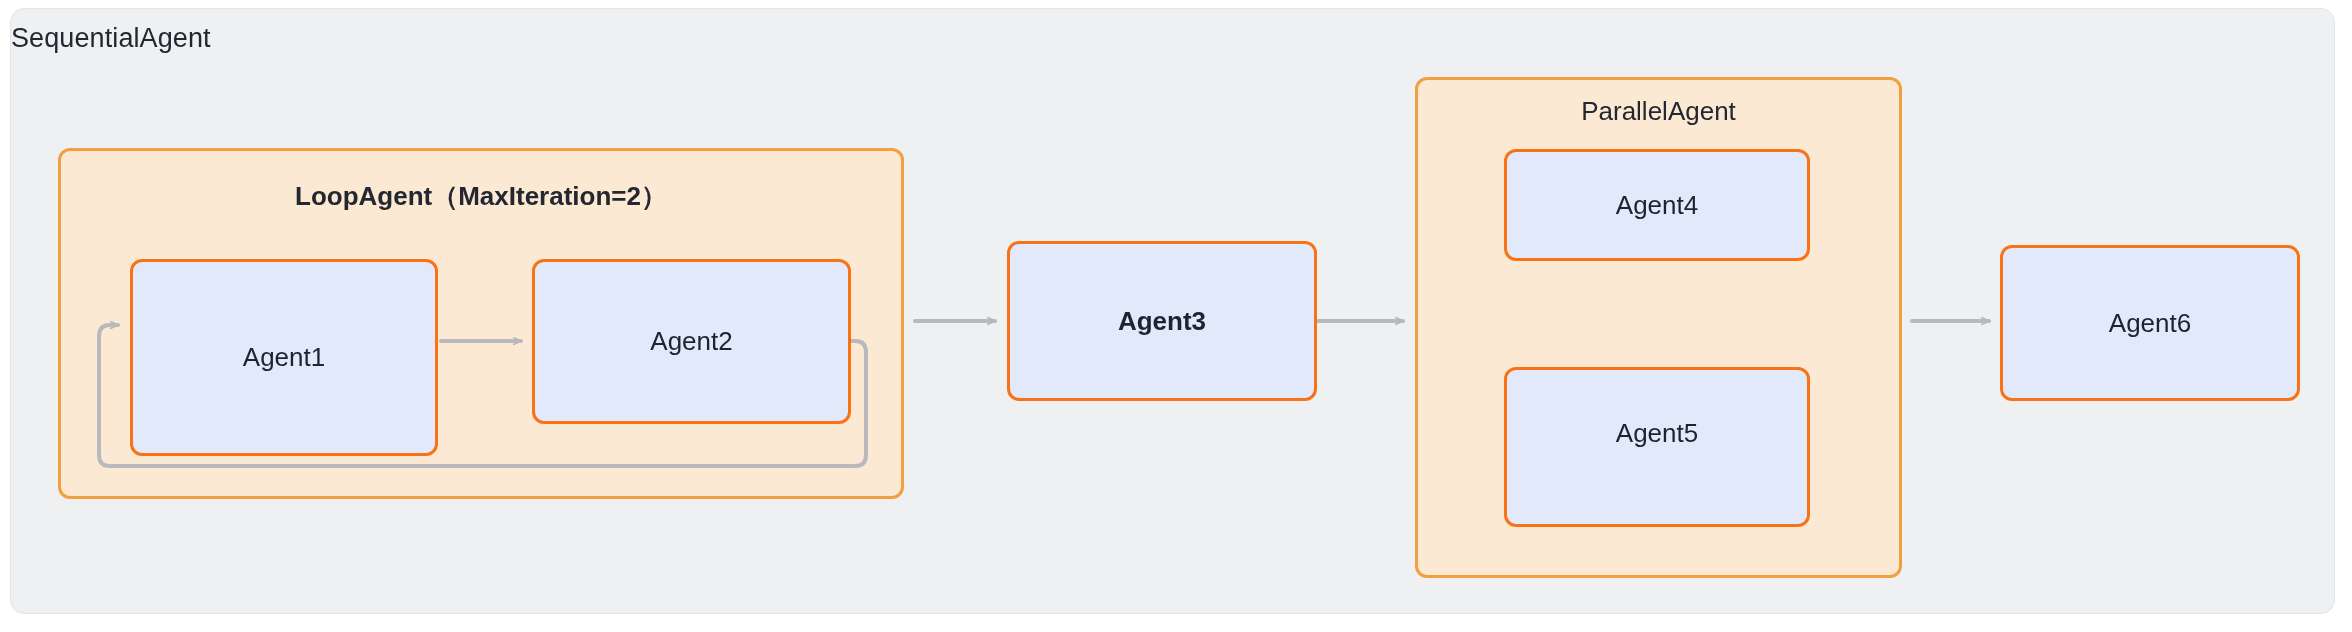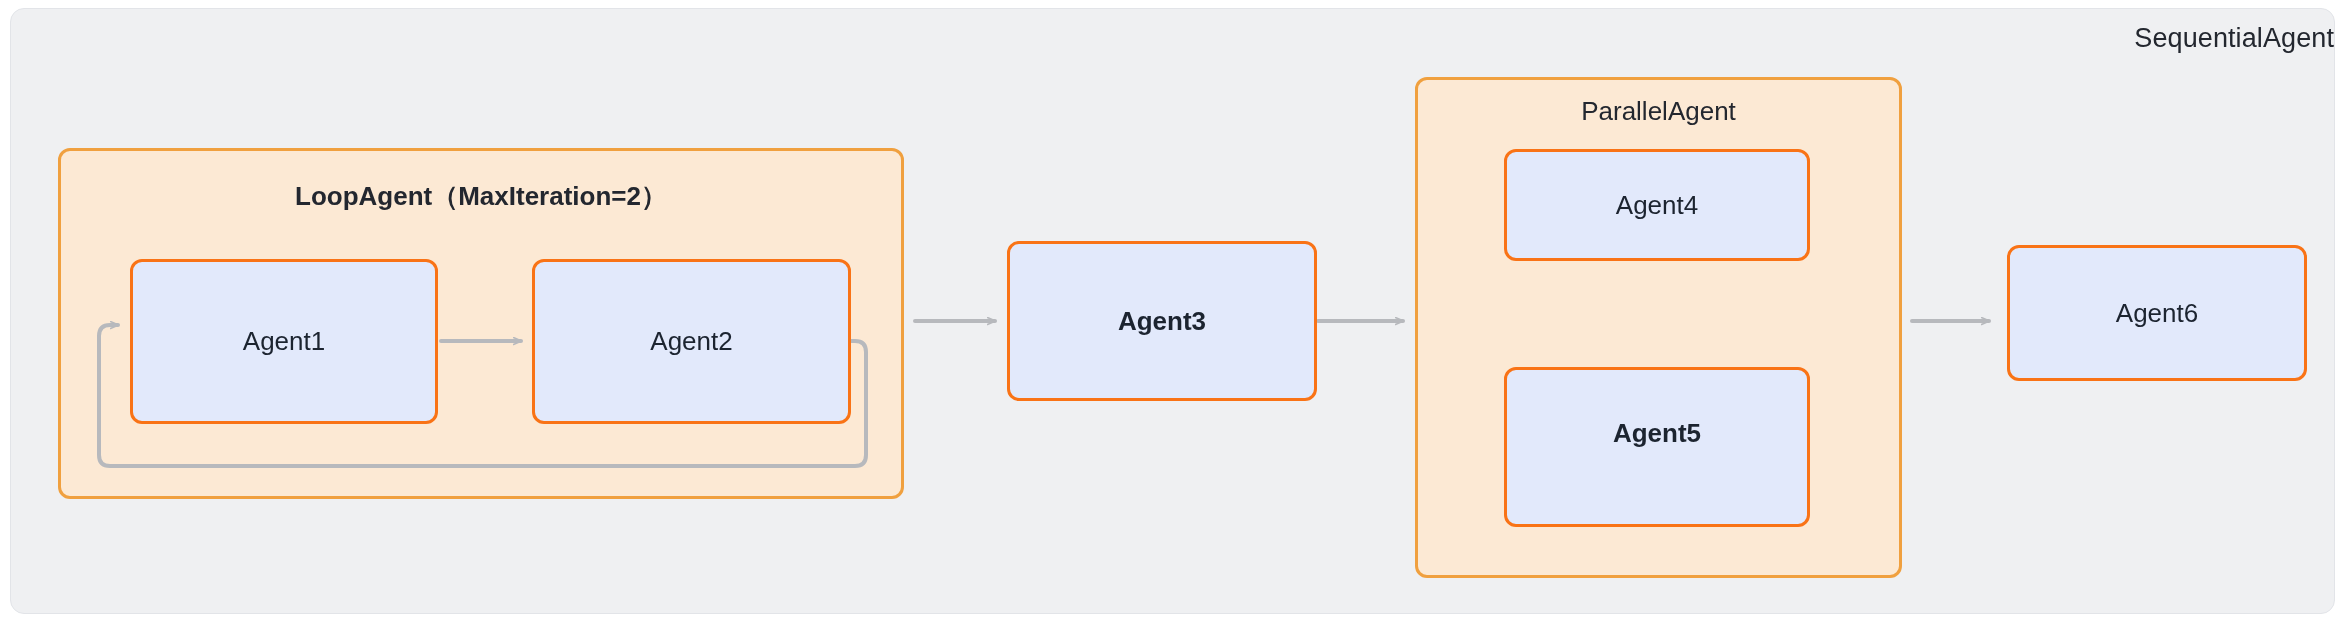--- a/index.html
+++ b/index.html
@@ -28,21 +28,21 @@
     background: #eff0f2;
     border: 1px solid #e2e4e8;
     border-radius: 14px;
     box-sizing: border-box;
   }
   .outer-title {
     position: absolute;
     left: 0;
     top: 14px;
     width: 100%;
-    text-align: right;
+    text-align: left;
     font-size: 27px;
     color: #23272f;
     letter-spacing: 0.1px;
     white-space: nowrap;
   }
 
   
   .group-box {
     position: absolute;
     background: #fce9d4;
@@ -86,29 +86,29 @@
     display: flex;
     align-items: center;
     justify-content: center;
   }
   .agent-label {
     font-size: 26px;
     color: #1c2430;
     white-space: nowrap;
   }
 
-  #agent1-node { left: 130px; top: 259px; width: 308px; height: 165px; }
+  #agent1-node { left: 130px; top: 259px; width: 308px; height: 197px; }
   #agent2-node { left: 532px; top: 259px; width: 319px; height: 165px; }
   #agent3-node { left: 1007px; top: 241px; width: 310px; height: 160px; font-weight: bold; }
   #agent4-node { left: 1504px; top: 149px; width: 306px; height: 112px; }
   #agent5-node { left: 1504px; top: 367px; width: 306px; height: 160px; }
-  #agent6-node { left: 2000px; top: 245px; width: 300px; height: 136px; margin-left: 7px; }
+  #agent6-node { left: 2000px; top: 245px; width: 300px; height: 156px; }
 
   
-  #agent5-node { align-items: flex-start; padding-top: 48px; font-weight: bold; }
+  #agent5-node { align-items: flex-start; padding-top: 48px; }
 
   
   #connectors {
     position: absolute;
     left: 0;
     top: 0;
     width: 2352px;
     height: 632px;
     pointer-events: none;
   }

